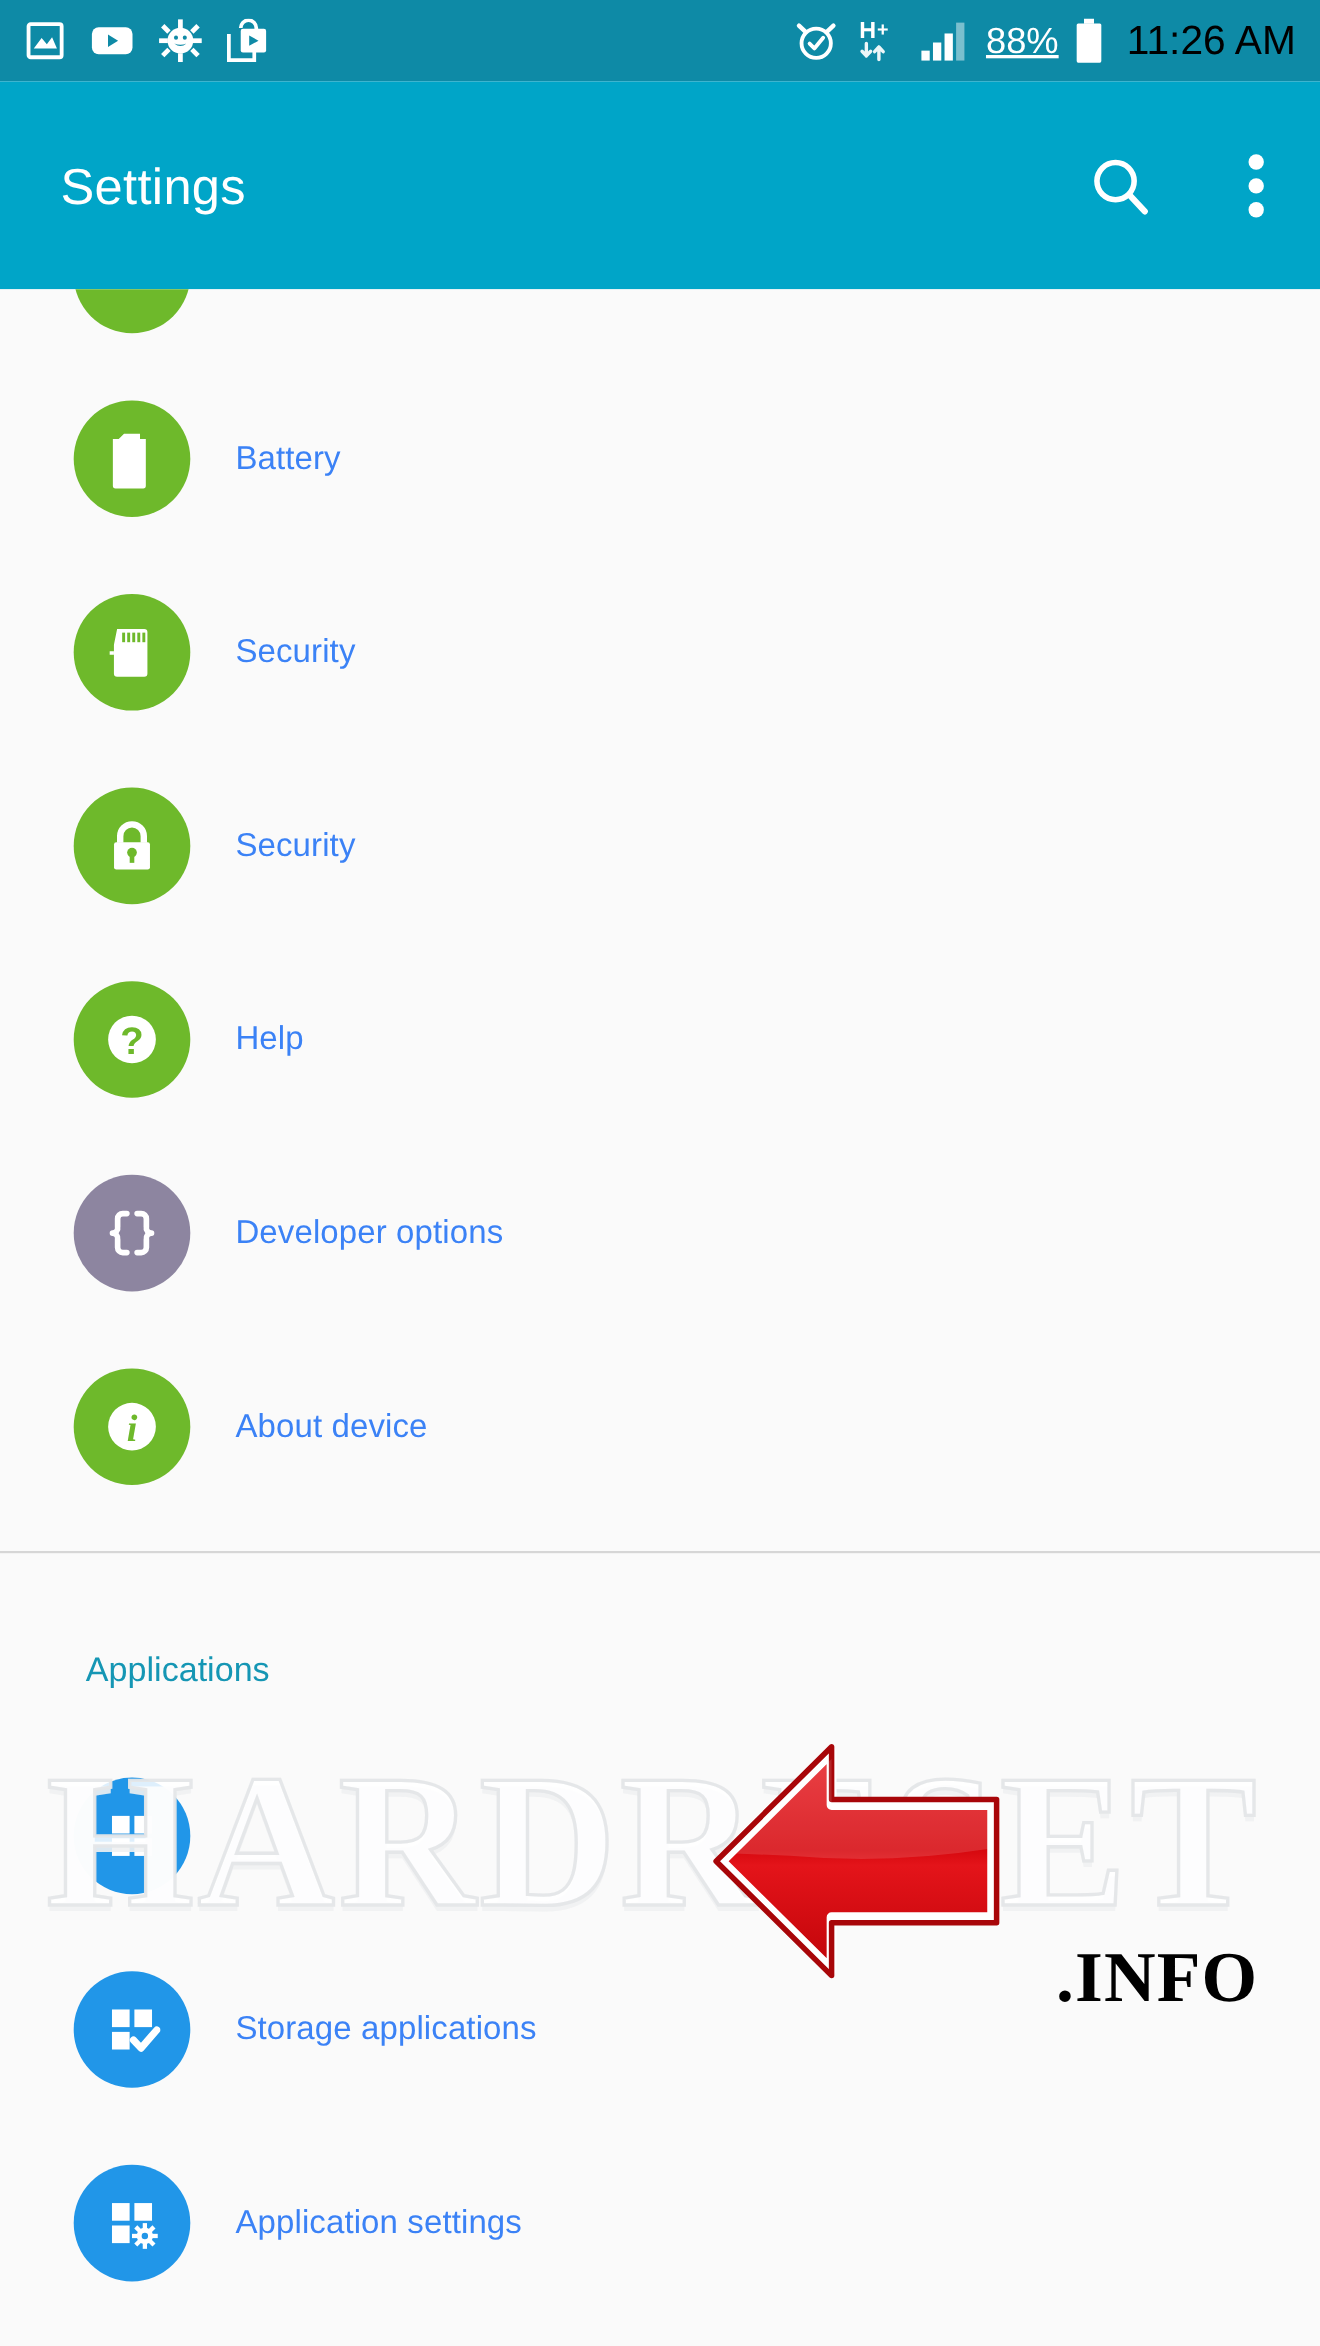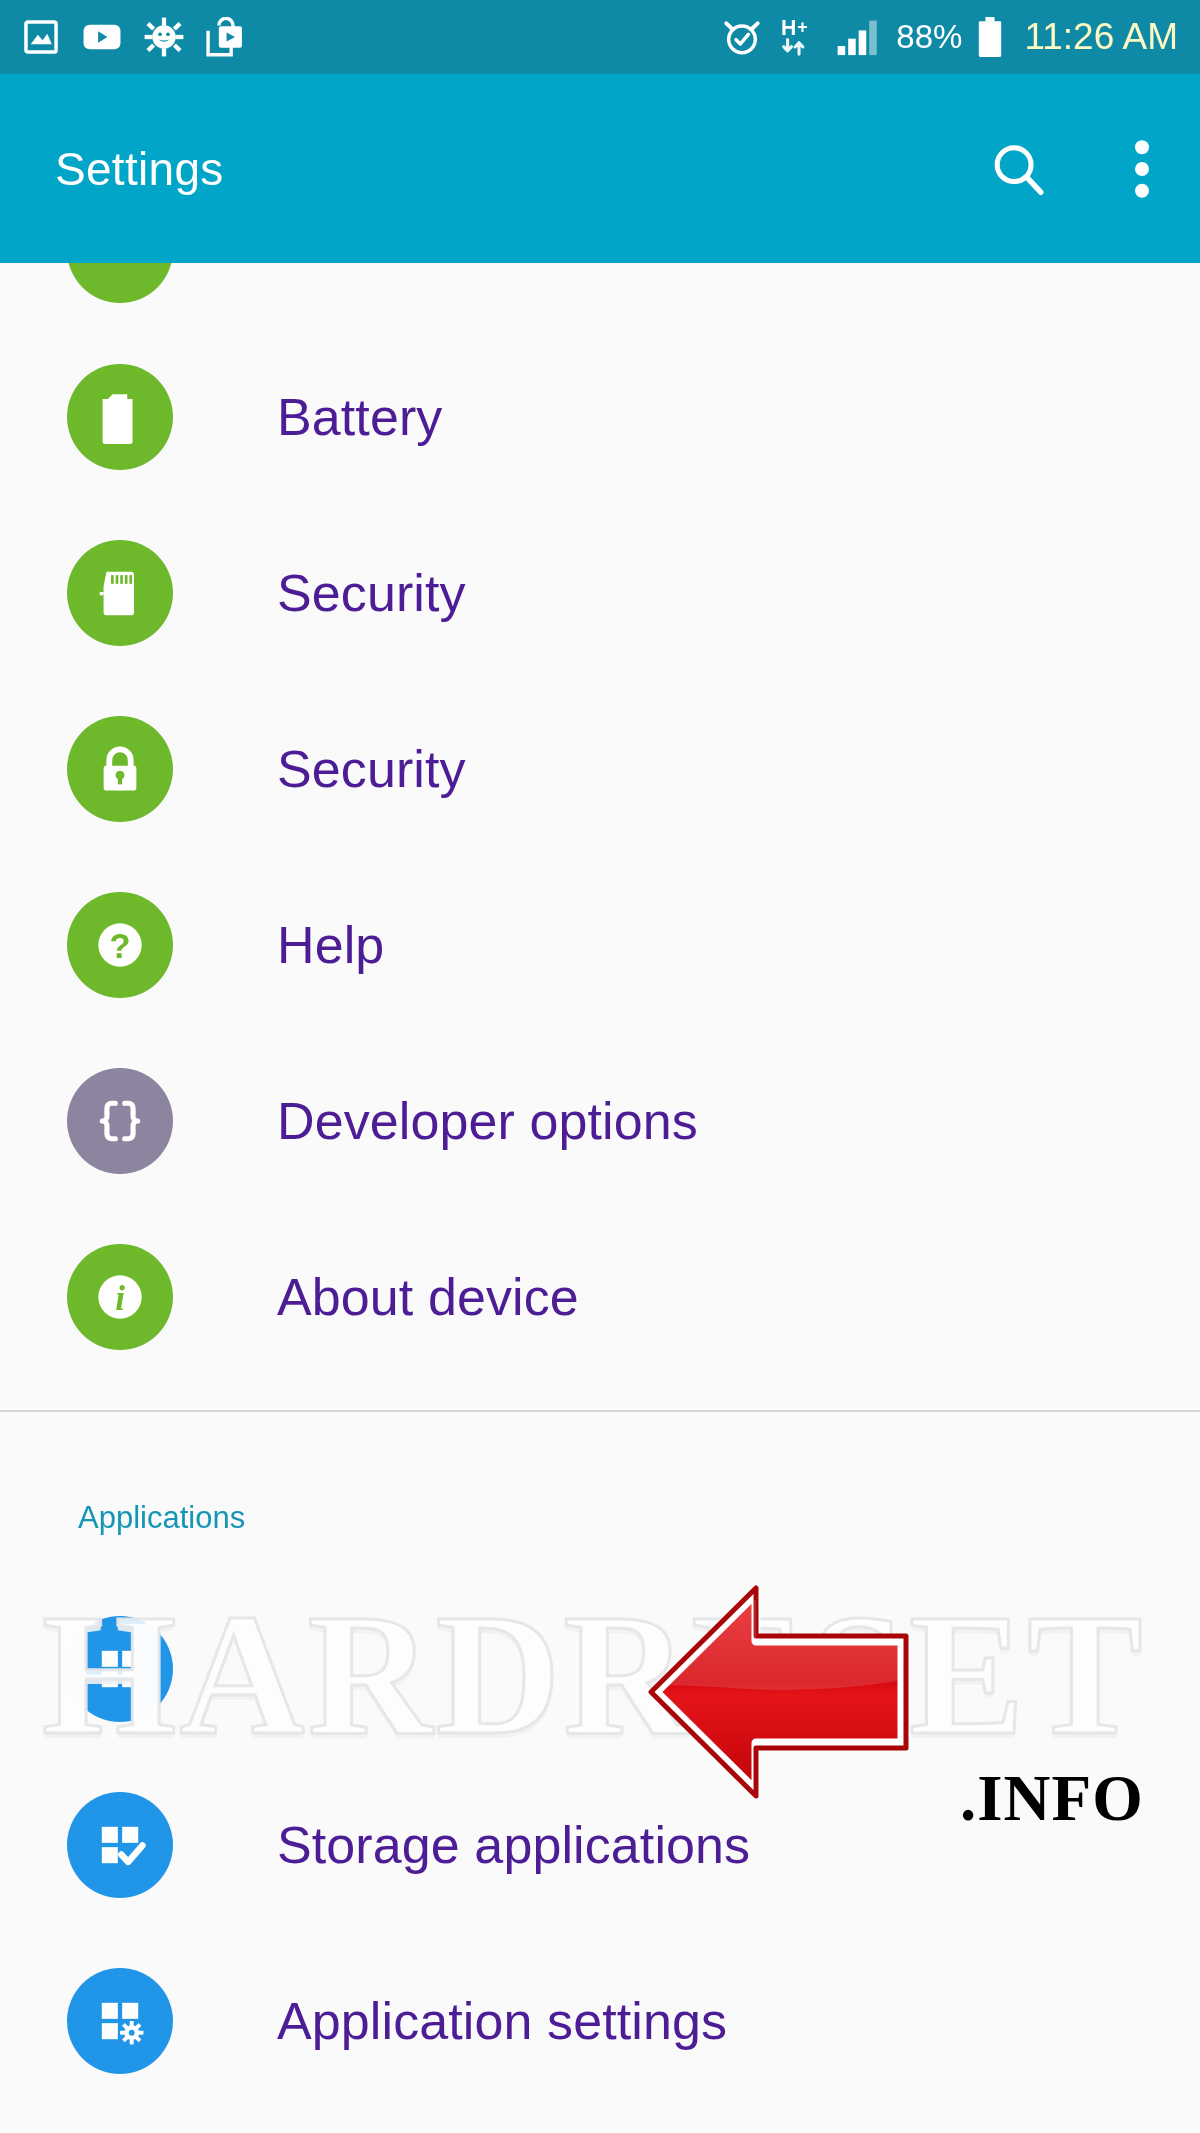--- a/index.html
+++ b/index.html
@@ -23,23 +23,24 @@
     background: #0e8aa6;
     display: flex; align-items: center;
     padding: 0 22px;
   }
   #status-left { display: flex; align-items: center; gap: 22px; }
   #status-right { margin-left: auto; display: flex; align-items: center; gap: 14px; }
   .sb-icon { display: block; }
   #battery-pct {
     color: #ffffff; font-size: 33px; letter-spacing: 0px;
     font-family: "Liberation Sans", sans-serif;
+    text-decoration: underline;
   }
   #status-clock {
-    color: #fef9c3; font-size: 37px; margin-left: 6px;
+    color: #000000; font-size: 37px; margin-left: 6px;
     font-family: "Liberation Sans", sans-serif;
   }
 
   
   #app-bar {
     position: absolute; top: 74px; left: 0;
     width: 1200px; height: 189px;
     background: #00a5c8;
     display: flex; align-items: center;
     padding: 0 20px 0 55px;
@@ -76,22 +77,22 @@
     display: flex; align-items: center;
     padding-left: 67px;
     cursor: pointer;
   }
   .row-icon {
     width: 106px; height: 106px; border-radius: 50%;
     display: flex; align-items: center; justify-content: center;
     flex: 0 0 auto;
   }
   .row-label {
-    margin-left: 104px;
-    font-size: 52px; color: #4c1d95;
+    margin-left: 41px;
+    font-size: 30px; color: #3b82f6;
     letter-spacing: 0.1px;
     font-family: "Liberation Sans", sans-serif;
   }
   .green { background: #6eb92b; }
   .purple { background: #8d85a0; }
   .blue { background: #2196e8; }
 
   .divider {
     position: absolute; left: 0;
     width: 1200px; height: 2px;

